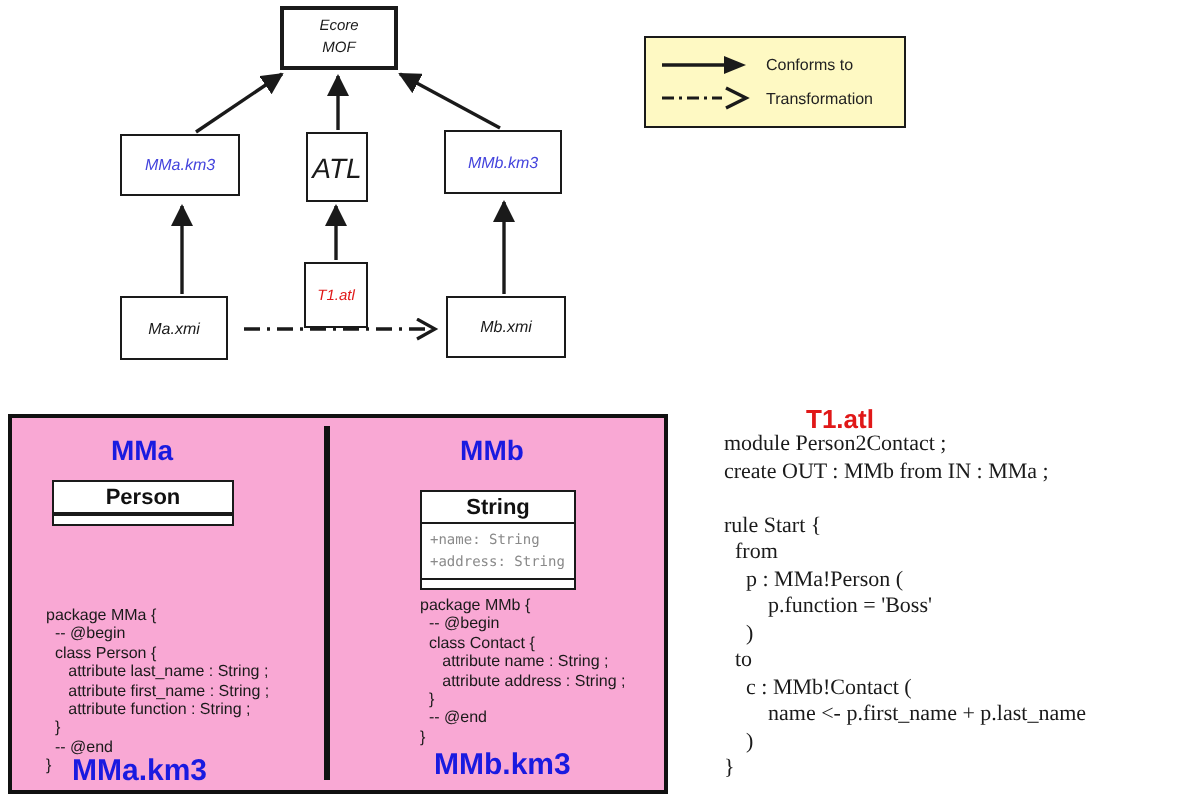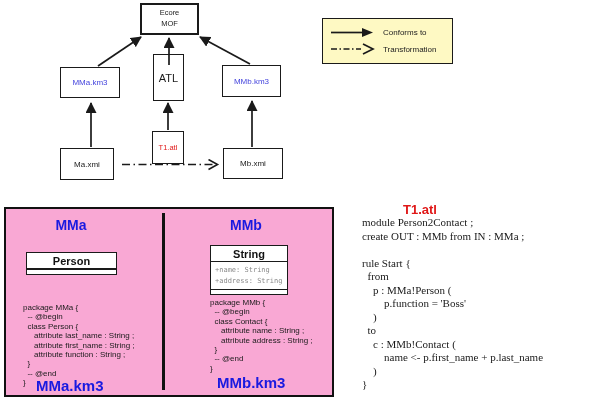--- a/index.html
+++ b/index.html
@@ -1,19 +1,19 @@
 <!DOCTYPE html>
 <html><head>
 <meta charset="utf-8">
 <style>
   html,body{margin:0;padding:0;background:#fff;}
   .stage{position:relative;width:600px;height:403px;background:#ffffff;overflow:hidden;
          font-family:"Liberation Sans",sans-serif;color:#1a1a1a;}
   .nbox{position:absolute;border:1.6px solid #1a1a1a;background:#fff;box-sizing:border-box;
-        display:flex;align-items:center;justify-content:center;text-align:center;z-index:1;}
+        display:flex;align-items:center;justify-content:center;text-align:center;z-index:1;font-style:italic;}
   .nbox.stacked{flex-direction:column;}
   #arrow-layer{position:absolute;left:0;top:0;z-index:2;pointer-events:none;}
   .blue-label{color:#4444dd;}
   .red-label{color:#e01818;}
 
   
   .legend{position:absolute;left:322px;top:18px;width:131px;height:46px;border:1.7px solid #1a1a1a;
           box-sizing:border-box;display:flex;flex-direction:column;justify-content:center;
           gap:5px;padding:2px 6px;background:#fef9c3;}
   .legend-row{display:flex;align-items:center;gap:8px;}
@@ -44,21 +44,21 @@
 
 <div class="stage">
 
   <div class="nbox stacked" style="left:140px;top:3px;width:59px;height:32px;font-size:7.5px;line-height:1.45;border-width:2px;">
     <div>Ecore</div>
     <div>MOF</div>
   </div>
 
   <div class="nbox blue-label" style="left:60px;top:67px;width:60px;height:31px;font-size:8px;">MMa.km3</div>
 
-  <div class="nbox" style="left:153px;top:54px;width:31px;height:47px;font-size:11px;">ATL</div>
+  <div class="nbox" style="left:153px;top:66px;width:31px;height:35px;font-size:14px;">ATL</div>
 
   <div class="nbox blue-label" style="left:222px;top:65px;width:59px;height:32px;font-size:8px;">MMb.km3</div>
 
   <div class="nbox" style="left:60px;top:148px;width:54px;height:32px;font-size:8px;">Ma.xmi</div>
 
   <div class="nbox red-label" style="left:152px;top:131px;width:32px;height:33px;font-size:7.5px;">T1.atl</div>
 
   <div class="nbox" style="left:223px;top:148px;width:60px;height:31px;font-size:8px;">Mb.xmi</div>
 
   <svg id="arrow-layer" width="600" height="403" viewBox="0 0 600 403">
@@ -96,21 +96,21 @@
       </svg>
       <span>Transformation</span>
     </div>
   </div>
 
   <div class="panel">
     <div class="divider"></div>
 
     <div class="col-title" style="left:0;top:8px;width:130px;">MMa</div>
 
-    <div class="classbox" style="left:20px;top:31px;width:91px;margin-top:12px;">
+    <div class="classbox" style="left:20px;top:31px;width:91px;">
       <div class="classbox-header">Person</div>
       <div class="classbox-empty"></div>
     </div>
 
     <pre class="km3code" style="left:17px;top:94px;">package MMa {
   -- @begin
   class Person {
      attribute last_name : String ;
      attribute first_name : String ;
      attribute function : String ;

